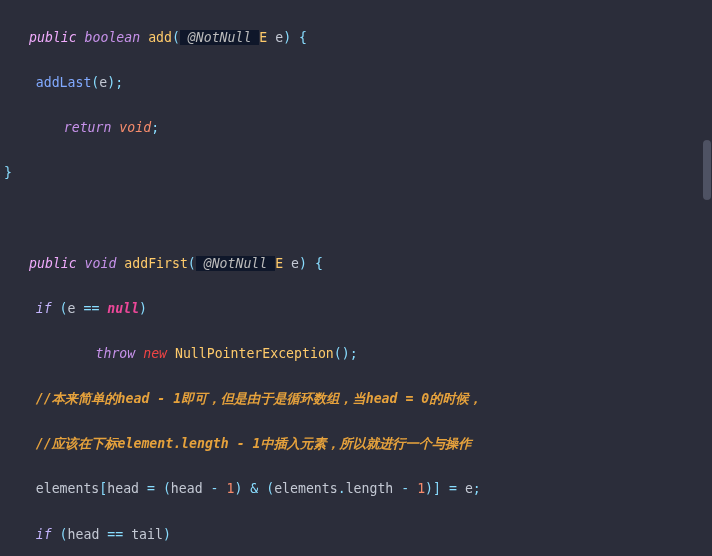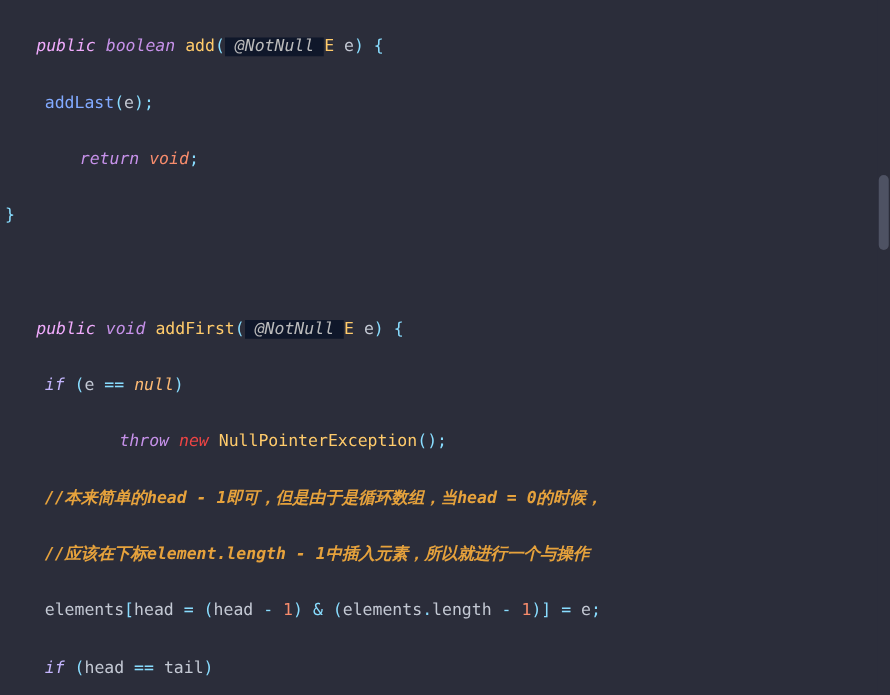--- a/index.html
+++ b/index.html
@@ -29,21 +29,21 @@
   .annot     { color: #bbbbbb; background: #0f172a; font-style: italic; }
   .generic   { color: #ffcb6b; }
   .ident     { color: #c4c9d4; }
   .method    { color: #ffcb6b; margin-top: 44px; }
   .call      { color: #82aaff; }
   .punct     { color: #89ddff; }
   .op        { color: #89ddff; }
   .num       { color: #f78c6c; }
   .field     { color: #c4c9d4; }
   .comment   { color: #e6a23c; font-style: italic; font-weight: 600; }
-  .null-lit  { color: #fdba74; font-style: italic; }
+  .null-lit  { color: #ec4899; font-style: italic; font-weight: bold; }
   .new-kw    { color: #ef4444; font-style: italic; }
   .cls       { color: #ffcb6b; }
   .scrollbar {
     position: absolute;
     right: 1px;
     top: 140px;
     width: 8px;
     height: 60px;
     background: #4e5263;
     border-radius: 4px;

